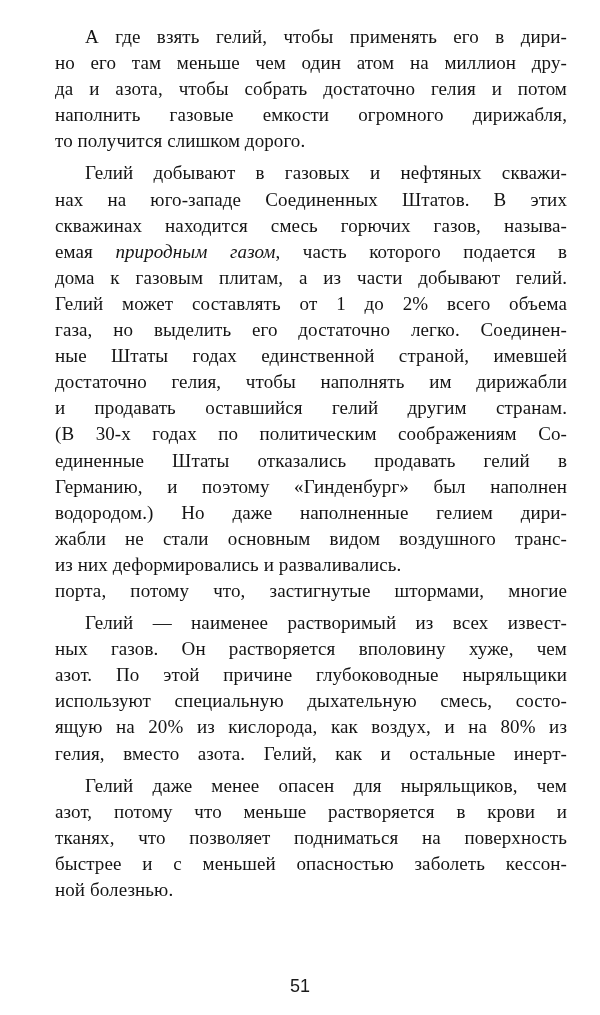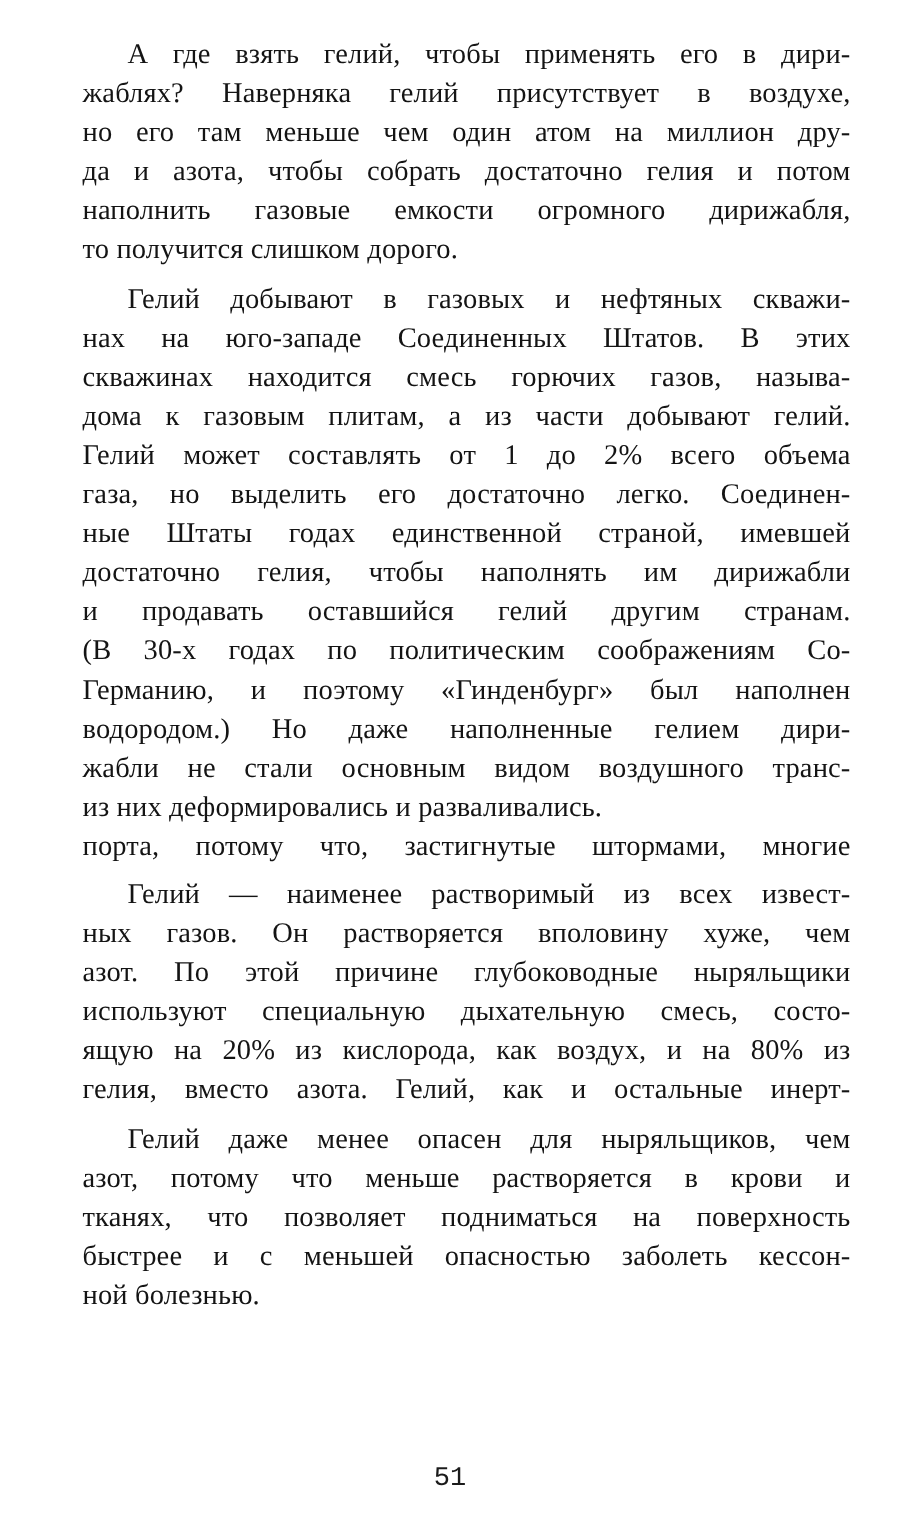--- a/index.html
+++ b/index.html
@@ -42,49 +42,50 @@
     em {
       font-style: italic;
     }
     .page-number {
       position: absolute;
       top: 976px;
       left: 0;
       width: 600px;
       text-align: center;
       font-size: 18px;
-      font-family: Liberation Mono, monospace;
+      font-family: Liberation Sans, sans-serif;
       color: #1a1a1a;
     }
   </style>
 </head>
 <body>
 
 <div class="page">
 
   <div class="para">
     <div class="line indent">А где взять гелий, чтобы применять его в дири-</div>
-    <div class="line">жаблях? Наверняка гелий присутствует в воздухе,</div>
     <div class="line">но его там меньше чем один атом на миллион дру-</div>
     <div class="line">да и азота, чтобы собрать достаточно гелия и потом</div>
     <div class="line">наполнить газовые емкости огромного дирижабля,</div>
     <div class="line last">то получится слишком дорого.</div>
   </div>
 
   <div class="para">
     <div class="line indent">Гелий добывают в газовых и нефтяных скважи-</div>
     <div class="line">нах на юго-западе Соединенных Штатов. В этих</div>
     <div class="line">скважинах находится смесь горючих газов, называ-</div>
+    <div class="line"><span>емая </span><em>природным газом</em><span>, часть которого подается в</span></div>
     <div class="line">дома к газовым плитам, а из части добывают гелий.</div>
     <div class="line">Гелий может составлять от 1 до 2% всего объема</div>
     <div class="line">газа, но выделить его достаточно легко. Соединен-</div>
     <div class="line">ные Штаты годах единственной страной, имевшей</div>
     <div class="line">достаточно гелия, чтобы наполнять им дирижабли</div>
     <div class="line">и продавать оставшийся гелий другим странам.</div>
     <div class="line">(В 30-х годах по политическим соображениям Со-</div>
+    <div class="line">единенные Штаты отказались продавать гелий в</div>
     <div class="line">Германию, и поэтому «Гинденбург» был наполнен</div>
     <div class="line">водородом.) Но даже наполненные гелием дири-</div>
     <div class="line">жабли не стали основным видом воздушного транс-</div>
     <div class="line last">из них деформировались и разваливались.</div>
     <div class="line">порта, потому что, застигнутые штормами, многие</div>
   </div>
 
   <div class="para">
     <div class="line indent">Гелий — наименее растворимый из всех извест-</div>
     <div class="line">ных газов. Он растворяется вполовину хуже, чем</div>

